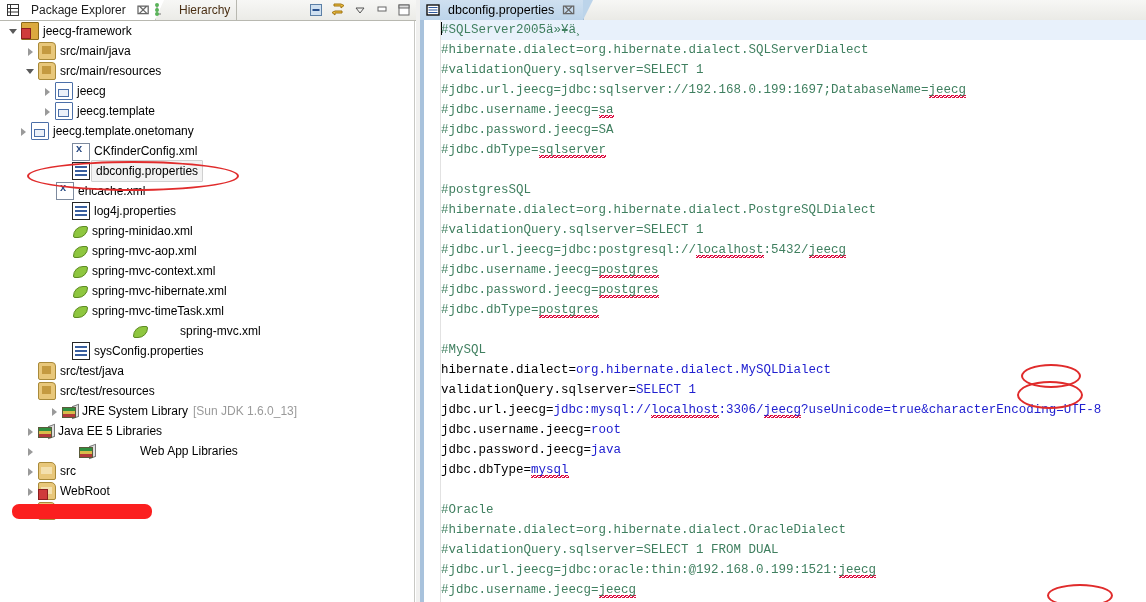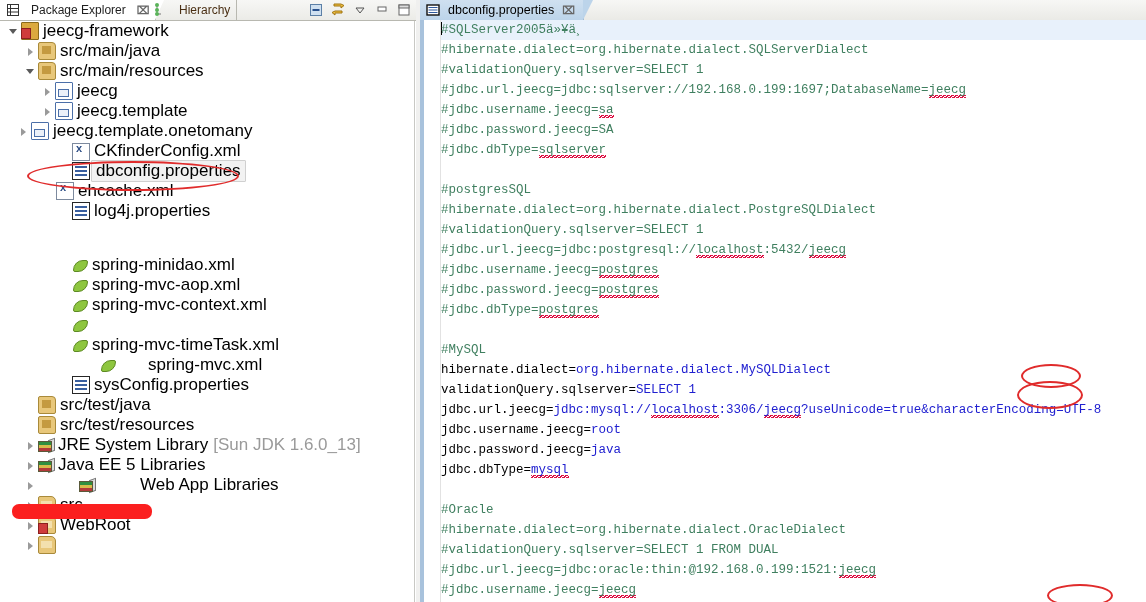--- a/index.html
+++ b/index.html
@@ -62,21 +62,21 @@
   
   #tree {
     position:absolute; left:0; top:21px;
     width:414px; height:581px;
     background:#ffffff;
     border-right:1px solid #c8c8c4;
     overflow:hidden;
   }
   .trow {
     height:20px; display:flex; align-items:center;
-    font-size:17px; color:#000;
+    font-size:12px; color:#000;
     white-space:nowrap;
     position:relative;
   }
   .arrow {
     width:11px; height:11px; flex:0 0 11px;
     position:relative; margin-right:2px;
   }
   .arrow.closed:before {
     content:""; position:absolute; left:3px; top:2px;
     border-left:5px solid #9a9a9a;
@@ -298,65 +298,66 @@
         <div class="trow" style="padding-left: 43px;">
           <span class="arrow "></span>
           <span class="ticon ic-xml"></span>
           <span class="tlabel">ehcache.xml</span>
         </div>
         <div class="trow" style="padding-left: 59px;">
           <span class="arrow "></span>
           <span class="ticon ic-prop"></span>
           <span class="tlabel">log4j.properties</span>
         </div>
-        <div class="trow" style="padding-left: 59px; margin-top: 34px;">
+        <div class="trow" style="padding-left: 59px;">
           <span class="arrow "></span>
           <span class="ticon ic-spring"></span>
           <span class="tlabel">spring-minidao.xml</span>
         </div>
         <div class="trow" style="padding-left: 59px;">
           <span class="arrow "></span>
           <span class="ticon ic-spring"></span>
           <span class="tlabel">spring-mvc-aop.xml</span>
         </div>
         <div class="trow" style="padding-left: 59px;">
           <span class="arrow "></span>
           <span class="ticon ic-spring"></span>
           <span class="tlabel">spring-mvc-context.xml</span>
         </div>
         <div class="trow" style="padding-left: 59px;">
           <span class="arrow "></span>
           <span class="ticon ic-spring"></span>
+          <span class="tlabel">spring-mvc-hibernate.xml</span>
         </div>
         <div class="trow" style="padding-left: 59px;">
           <span class="arrow "></span>
           <span class="ticon ic-spring"></span>
           <span class="tlabel">spring-mvc-timeTask.xml</span>
         </div>
-        <div class="trow" style="padding-left: 59px; gap: 28px;">
+        <div class="trow" style="padding-left: 91px; gap: 28px;">
           <span class="arrow "></span>
           <span class="ticon ic-spring"></span>
           <span class="tlabel">spring-mvc.xml</span>
         </div>
         <div class="trow" style="padding-left: 59px;">
           <span class="arrow "></span>
           <span class="ticon ic-prop"></span>
           <span class="tlabel">sysConfig.properties</span>
         </div>
         <div class="trow" style="padding-left: 25px;">
           <span class="arrow "></span>
           <span class="ticon ic-pkgsrc"></span>
           <span class="tlabel">src/test/java</span>
         </div>
         <div class="trow" style="padding-left: 25px;">
           <span class="arrow "></span>
           <span class="ticon ic-pkgsrc"></span>
           <span class="tlabel">src/test/resources</span>
         </div>
-        <div class="trow" style="padding-left: 25px;">
+        <div class="trow" style="padding-left: 25px; margin-left: 24px;">
           <span class="arrow closed"></span>
           <span class="ticon ic-lib"></span>
           <span class="tlabel">JRE System Library</span>
           <span class="tdim">[Sun JDK 1.6.0_13]</span>
         </div>
         <div class="trow" style="padding-left: 25px;">
           <span class="arrow closed"></span>
           <span class="ticon ic-lib"></span>
           <span class="tlabel">Java EE 5 Libraries</span>
         </div>

